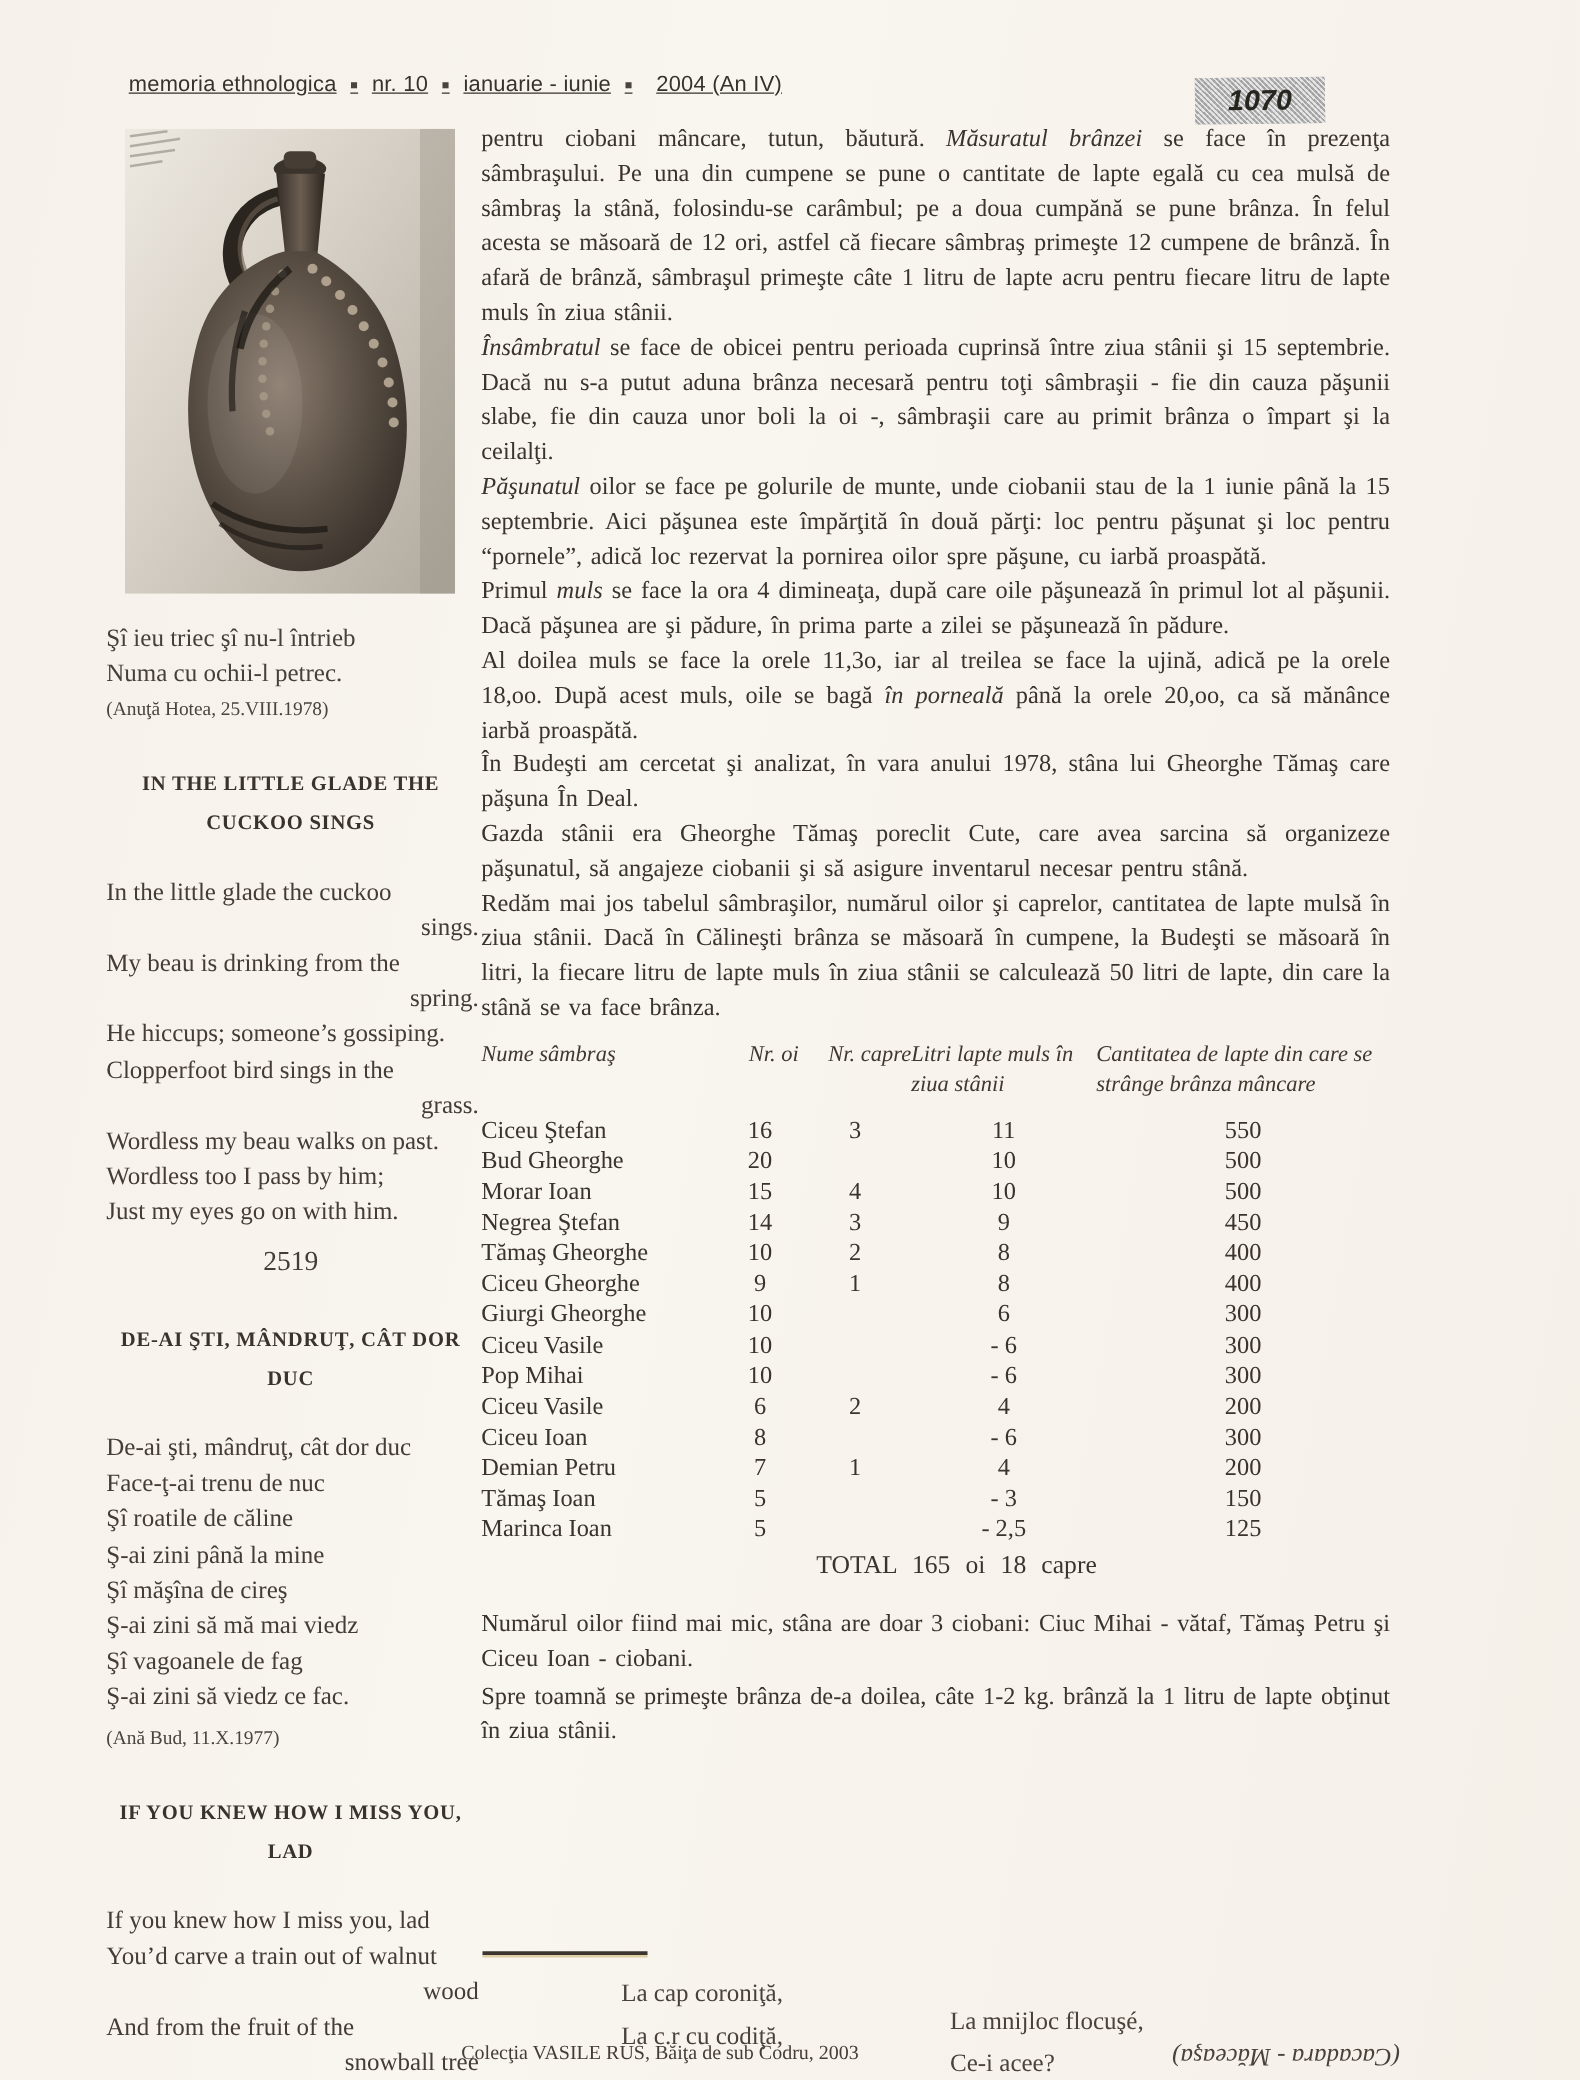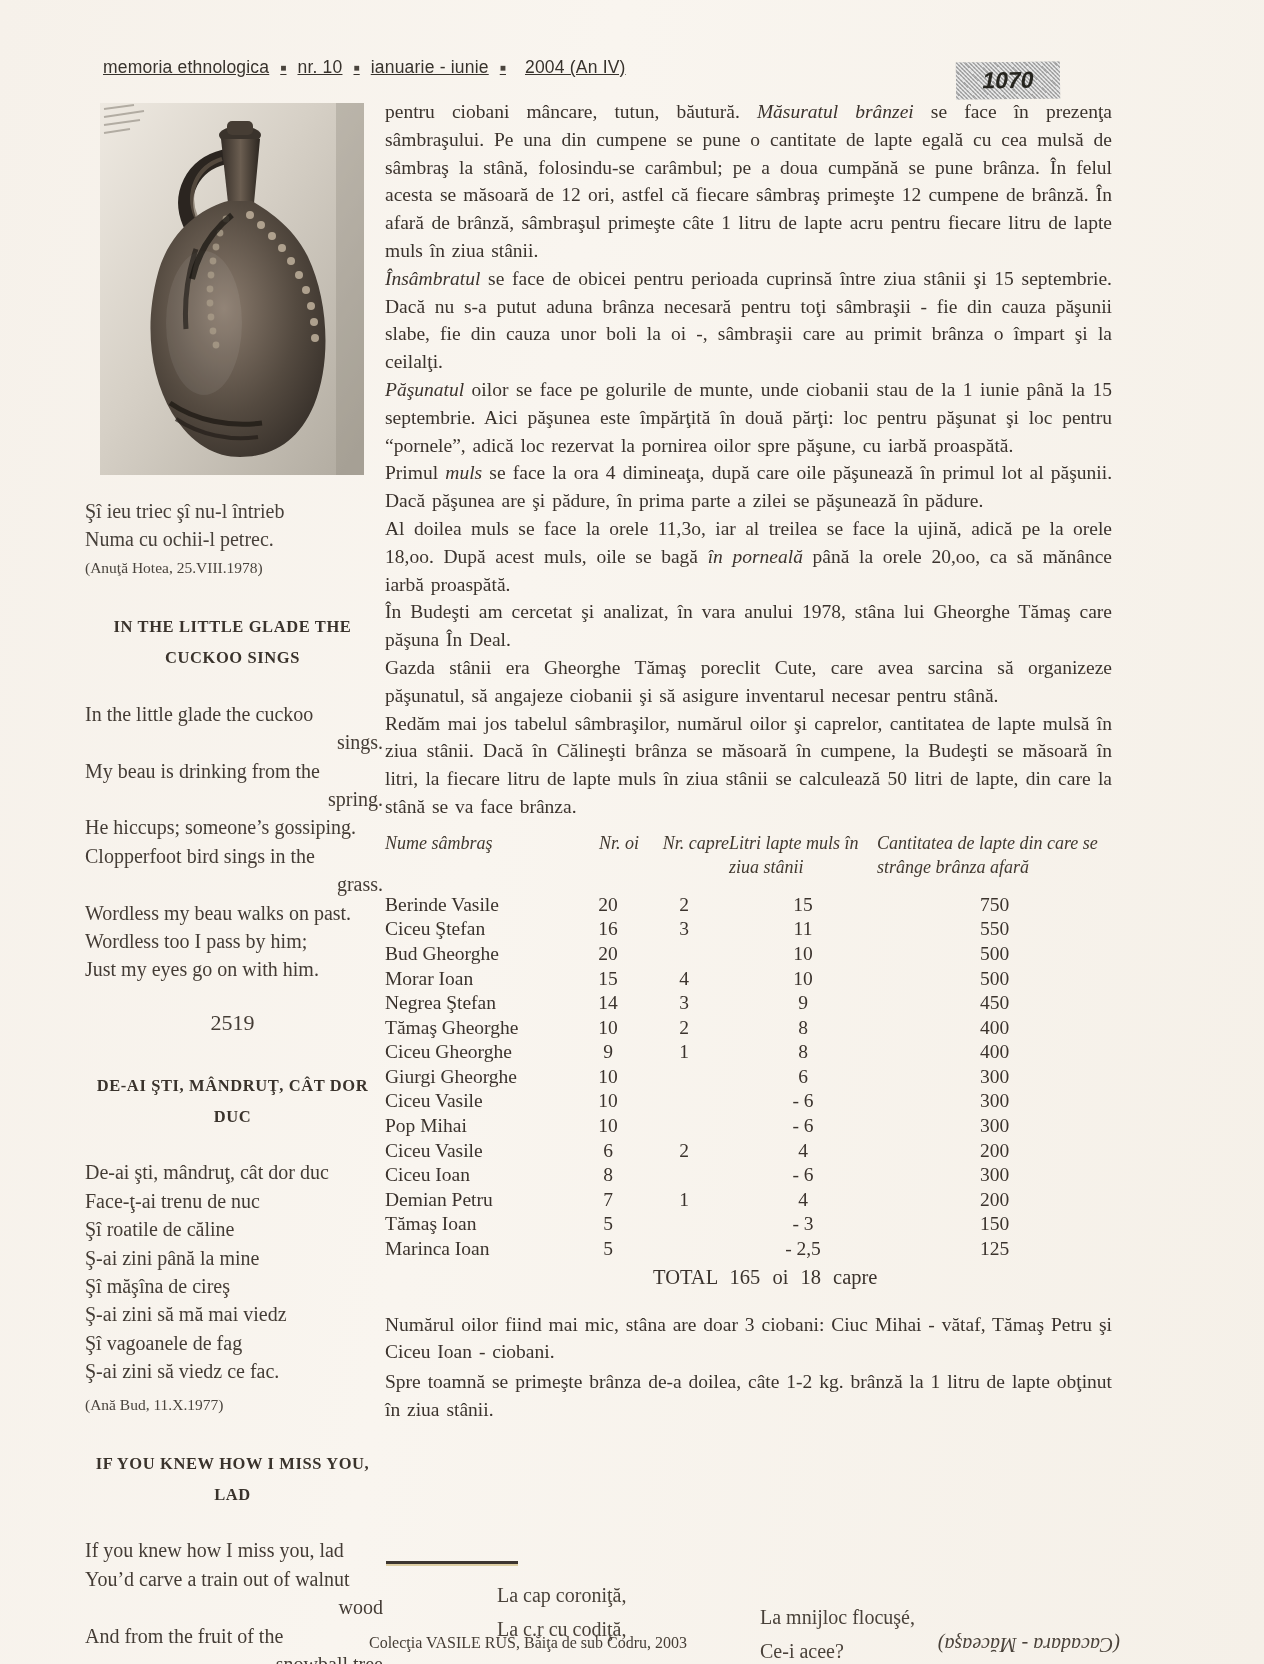--- a/index.html
+++ b/index.html
@@ -48,21 +48,21 @@
   .caption-attr { margin:6px 0 0 10px; font-size:15.5px; color:#4a443d; }
 
   .poem-title {
     width:280px; margin:34px auto 0;
     text-align:center; font-weight:bold; font-size:16.5px;
     letter-spacing:0.6px; line-height:1.9; color:#3a332c;
   }
   .poem { margin:26px 0 0 10px; width:298px; font-size:20px; line-height:28.4px; color:#443c35; }
   .poem .line { white-space:nowrap; }
   .poem .line.right { text-align:right; white-space:nowrap; }
-  .poem-number { margin-top:26px; text-align:center; font-size:22px; color:#443c35; }
+  .poem-number { margin-top:12px; text-align:center; font-size:22px; color:#443c35; }
   .poem-attr { margin:10px 0 0 10px; font-size:15.5px; color:#4a443d; }
 
   
   .main-col { position:absolute; left:385px; top:98px; width:727px; }
   .main-col p {
     margin:0; font-size:19.5px; line-height:27.8px;
     text-align:justify; word-spacing:2px; color:#3b332d;
   }
   .main-col p em { font-style:italic; }
 
@@ -252,31 +252,24 @@
           <col style="width:90px">
           <col style="width:148px">
           <col style="width:235px">
       </colgroup>
       <thead>
         <tr>
           <th>Nume sâmbraş</th>
           <th class="c">Nr. oi</th>
           <th class="c">Nr. capre</th>
           <th>Litri lapte muls în ziua stânii</th>
-          <th>Cantitatea de lapte din care se strânge brânza afară</th>
+          <th>Cantitatea de lapte din care se strânge brânza mâncare</th>
         </tr>
       </thead>
       <tbody>
-        <tr>
-            <td>Berinde Vasile</td>
-            <td class="c">20</td>
-            <td class="c">2</td>
-            <td class="c">15</td>
-            <td class="c">750</td>
-          </tr>
         <tr>
             <td>Ciceu Ştefan</td>
             <td class="c">16</td>
             <td class="c">3</td>
             <td class="c">11</td>
             <td class="c">550</td>
           </tr>
         <tr>
             <td>Bud Gheorghe</td>
             <td class="c">20</td>

